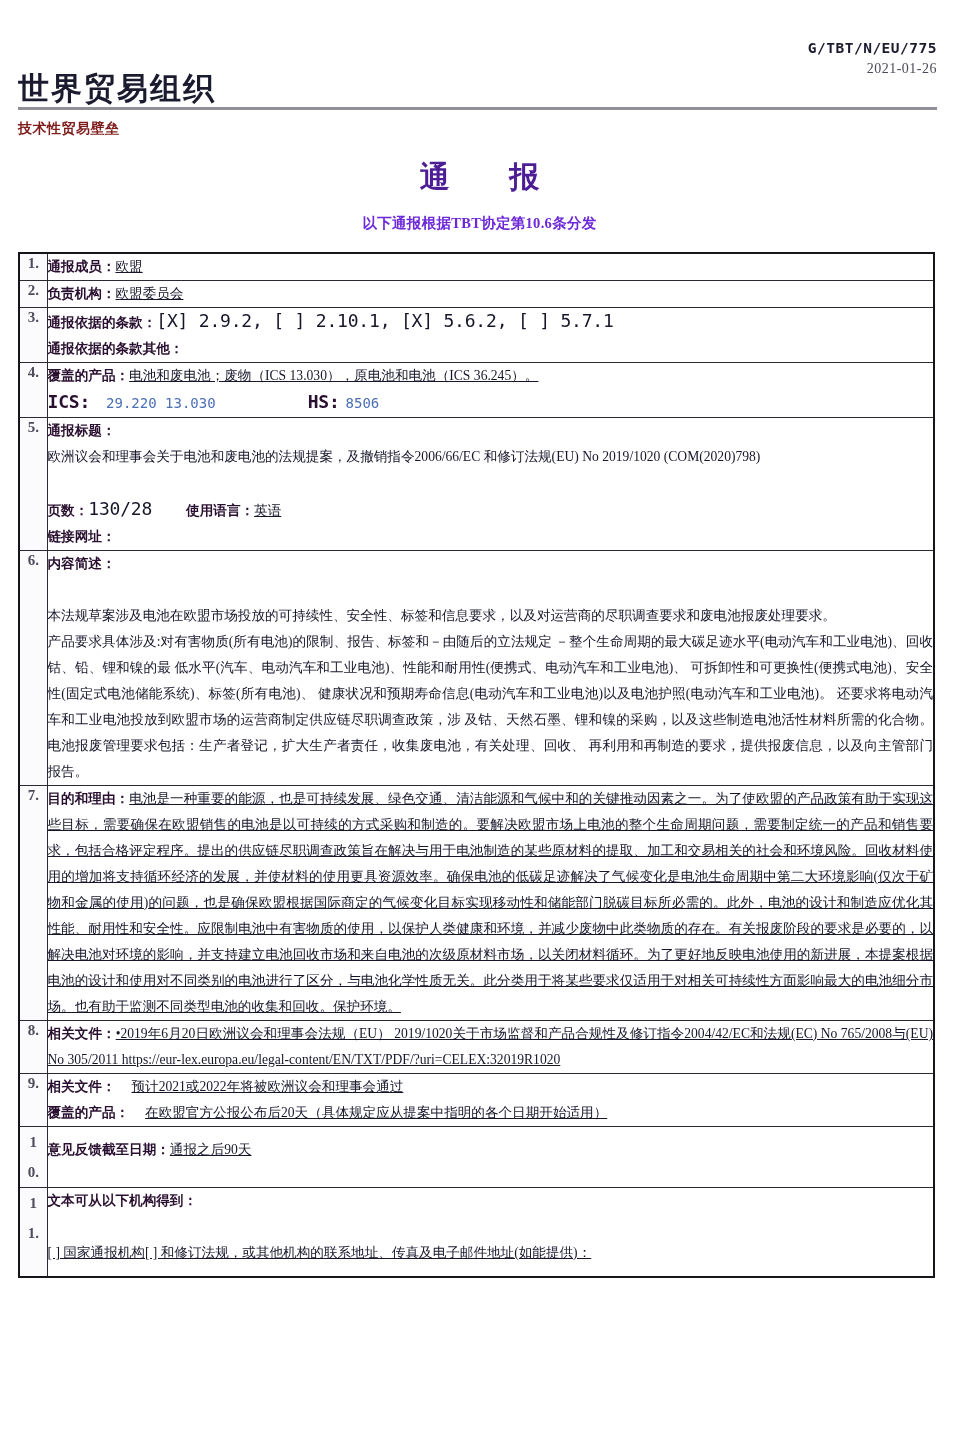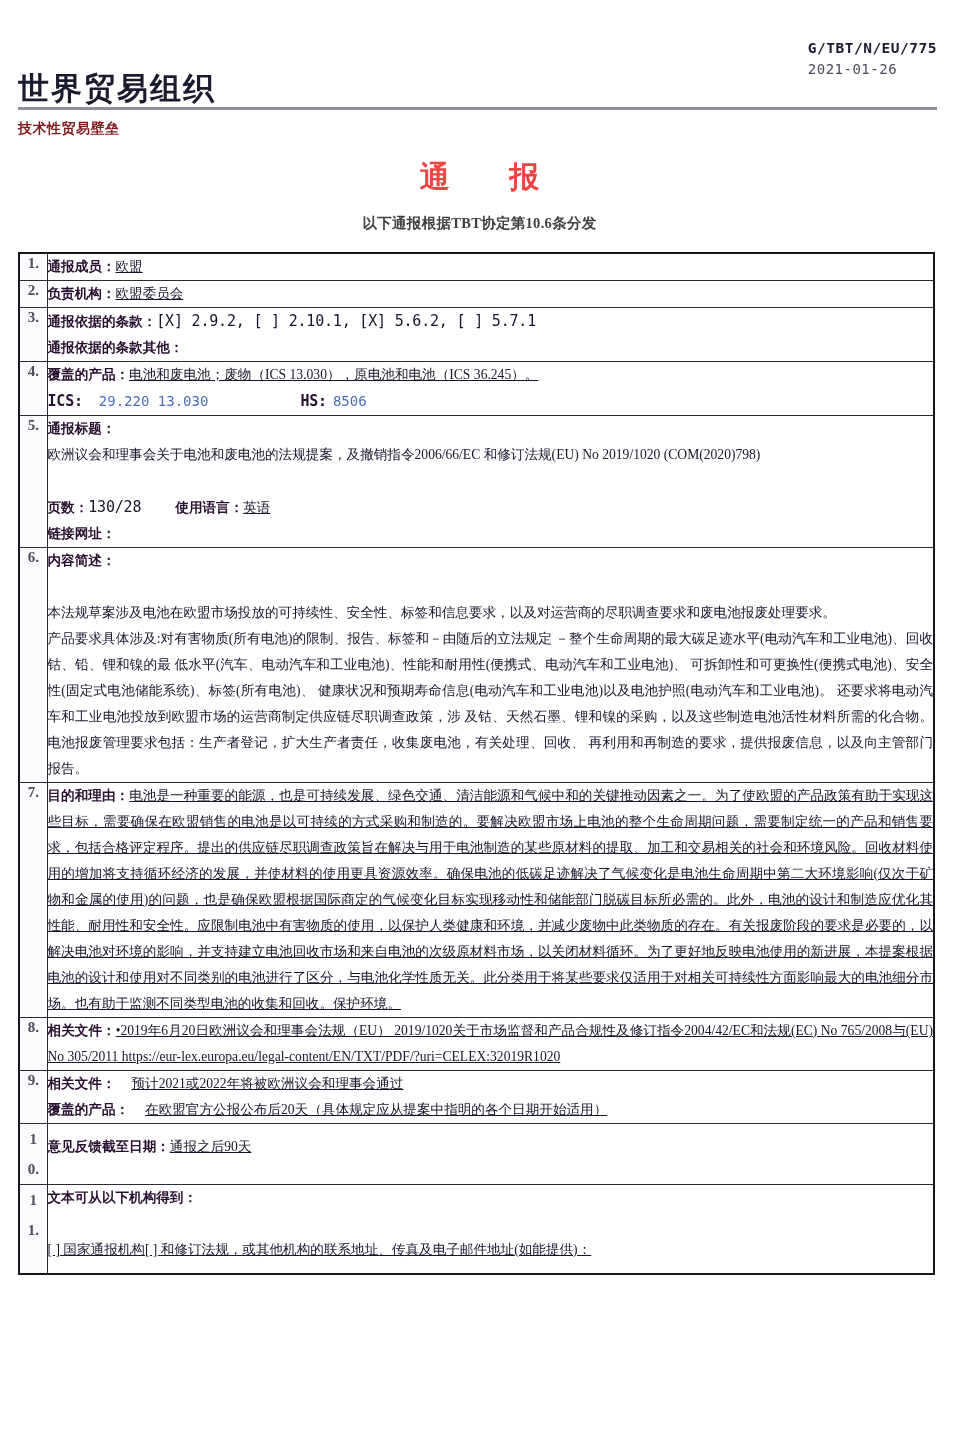--- a/index.html
+++ b/index.html
@@ -36,34 +36,36 @@
     font-weight: 700;
     letter-spacing: 2px;
     color: #1b1b2f;
     white-space: nowrap;
     margin-top: 40px;
   }
   .doc-meta {
     position: absolute;
     right: 22px;
     top: 38px;
+    text-align: right;
     font-family: "DejaVu Sans Mono", "Liberation Mono", monospace;
   }
   .doc-code {
     font-size: 14.5px;
     font-weight: 700;
     letter-spacing: 0.5px;
     color: #1b1b2f;
     line-height: 20px;
   }
   .doc-date {
     font-size: 14px;
     letter-spacing: 0.5px;
     color: #4a4a5a;
     line-height: 22px;
+    font-family: Liberation Serif, serif;
   }
   .rule {
     margin: 17px 22px 0 18px;
     height: 3px;
     background: #8f8f9a;
   }
   .tbt-label {
     margin: 10px 8px 0 18px;
     font-family: Liberation Mono, monospace;
     font-size: 14px;
@@ -71,33 +73,33 @@
     letter-spacing: 0.5px;
     color: #7f1d1d;
   }
 
   
   .title-block {
     text-align: center;
     margin-top: 16px;
   }
   .big-title {
-    color: #ef4444;
+    color: #4c1d95;
     font-size: 30px;
     font-weight: 700;
     letter-spacing: 26px;
     padding-left: 26px;
     line-height: 46px;
     font-family: "Liberation Serif", "DejaVu Serif", serif;
   }
   .subtitle {
     margin-top: 14px;
     font-size: 14.5px;
     font-weight: 700;
-    color: #404040;
+    color: #6d28d9;
     letter-spacing: 0.3px;
   }
 
   
   .notif-table {
     margin: 19px 24px 0 18px;
     border-collapse: collapse;
     width: 917px;
     table-layout: fixed;
     border: 2px solid #15151c;
@@ -126,21 +128,21 @@
     line-height: 26px;
     color: #16162b;
   }
   .lbl {
     font-weight: 700;
     color: #2a1030;
   }
   .txt { color: #16162b; text-decoration: underline; }
   .mono {
     font-family: "DejaVu Sans Mono", "Liberation Mono", monospace;
-    font-size: 15px;
+    font-size: 18px;
     letter-spacing: -0.2px;
   }
   .link-blue {
     color: #4a6fb5;
     font-family: "DejaVu Sans Mono", "Liberation Mono", monospace;
     font-size: 14px;
   }
   .para {
     margin: 0;
     text-align: justify;

